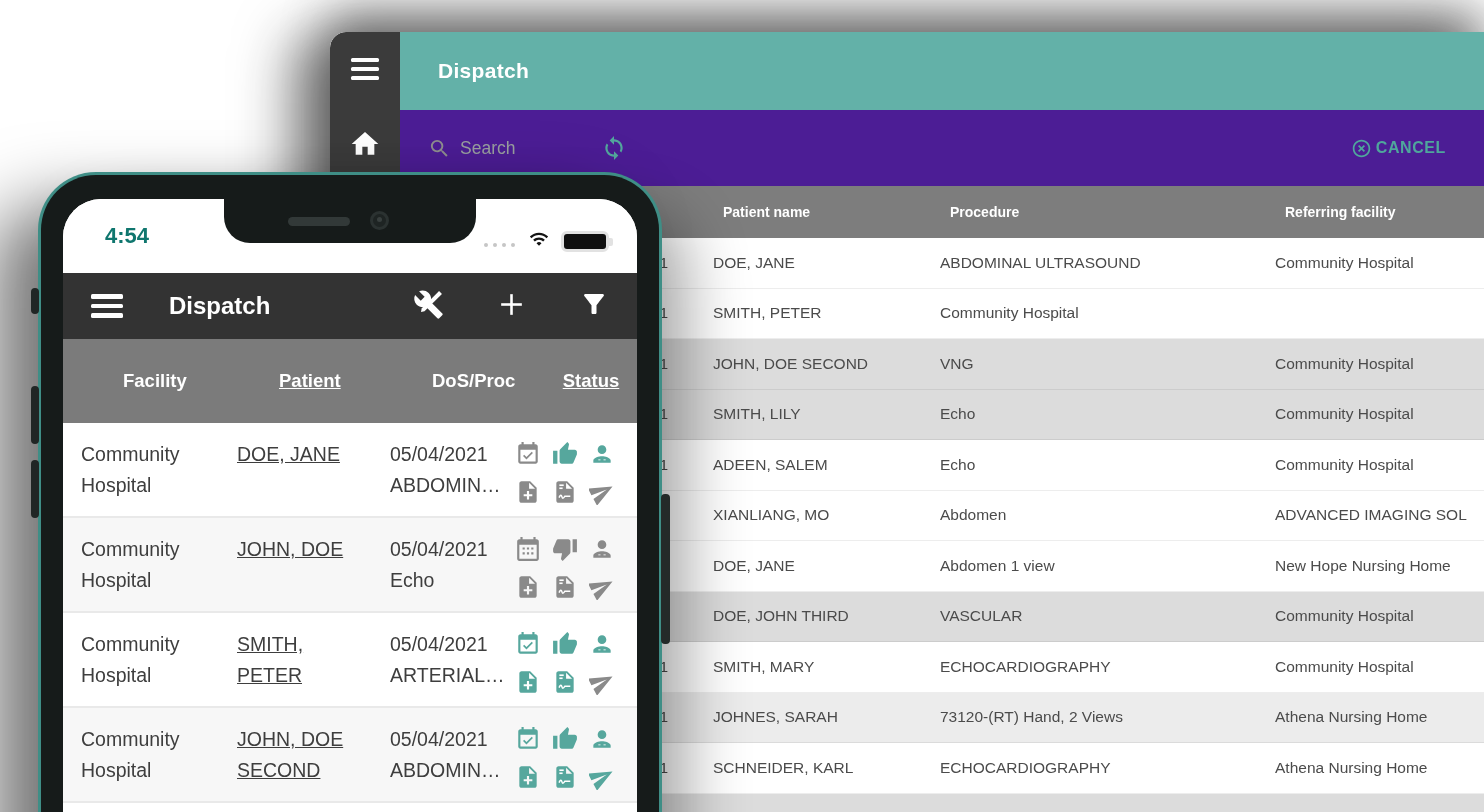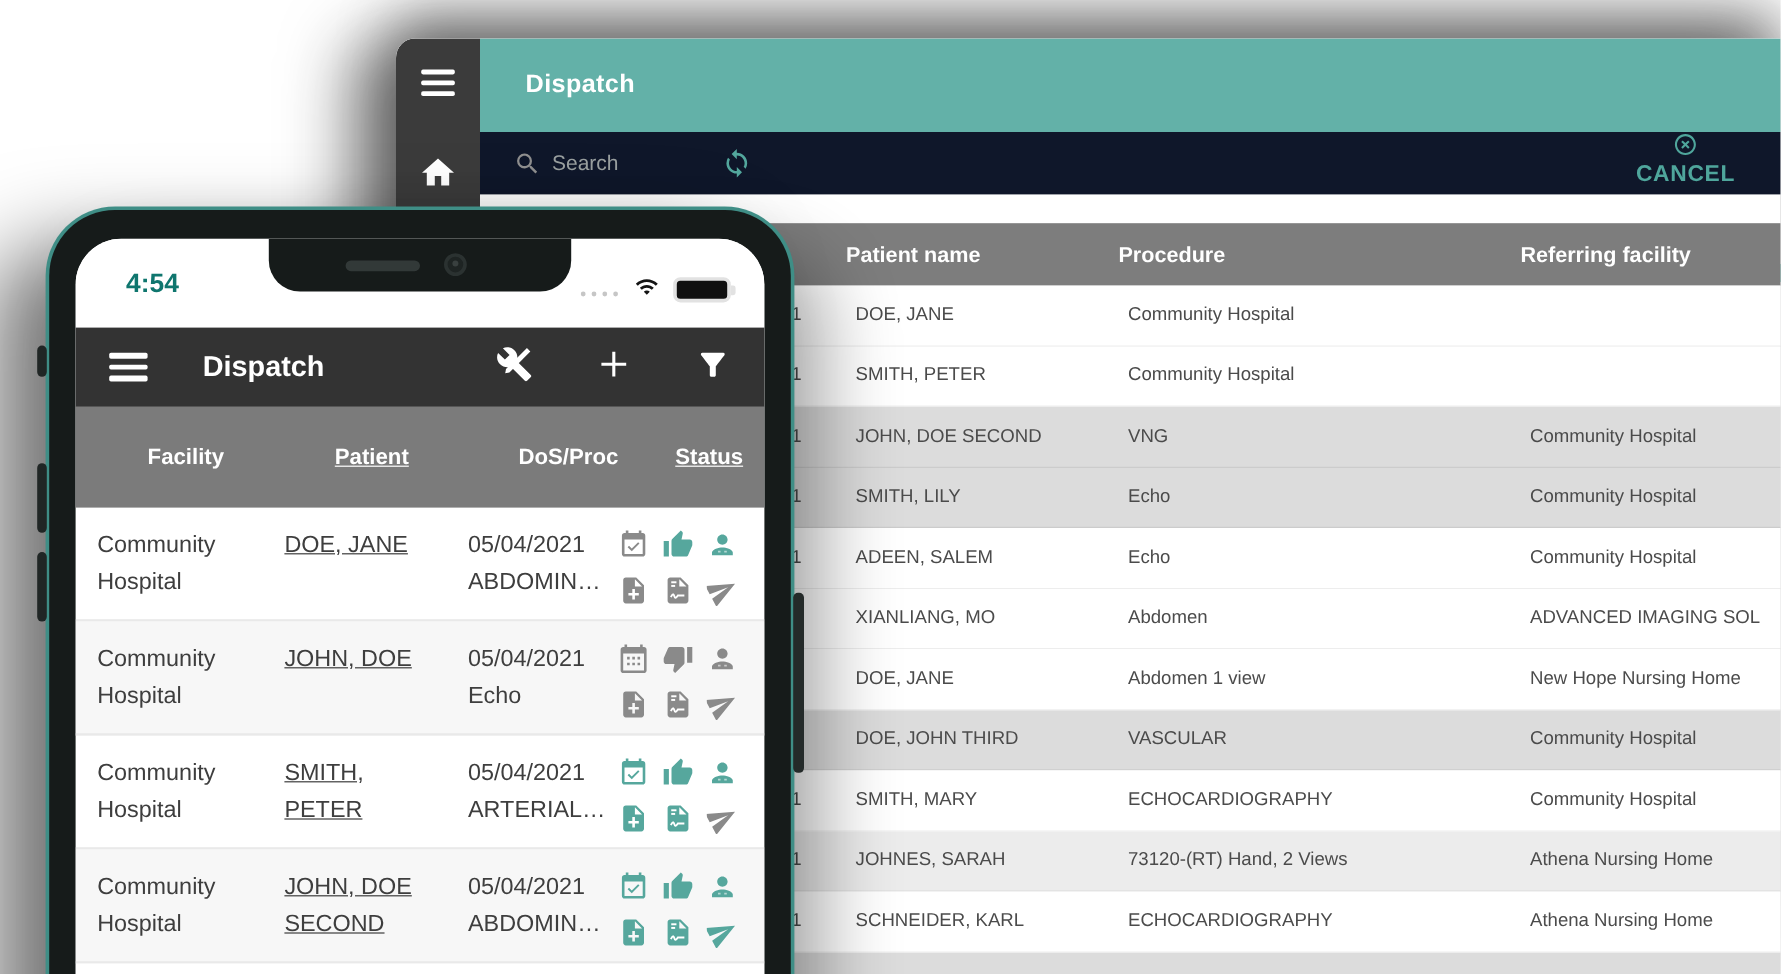--- a/index.html
+++ b/index.html
@@ -10,29 +10,29 @@
   .dt-window{position:absolute;left:330px;top:32px;width:1154px;height:800px;background:#fff;
              border-top-left-radius:16px;overflow:hidden;
              box-shadow:-30px 10px 55px 8px rgba(25,25,25,.55), 0 -22px 48px rgba(25,25,25,.45);}
   .dt-sidebar{position:absolute;left:0;top:0;width:70px;height:100%;background:#3b3b3b;border-top-left-radius:16px;}
   .burger{display:flex;flex-direction:column;gap:5px;width:28px;}
   .burger span{display:block;height:4px;background:#fff;border-radius:1.5px;}
   .dt-burger{position:absolute;left:21px;top:26px;}
   .dt-home{position:absolute;left:19px;top:96px;width:32px;height:32px;}
   .dt-header{position:absolute;left:70px;top:0;right:0;height:78px;background:#63b1a8;}
   .dt-title{position:absolute;left:38px;top:0;line-height:78px;color:#fff;font-size:21px;font-weight:bold;letter-spacing:.3px;}
-  .dt-toolbar{position:absolute;left:70px;top:78px;right:0;height:52px;background:#0f172a;display:flex;}
+  .dt-toolbar{position:absolute;left:70px;top:78px;right:0;height:76px;background:#4c1d95;display:flex;align-items:center;}
   .dt-search{display:flex;align-items:center;margin-left:28px;}
   .dt-search .ph{margin-left:9px;font-size:17.5px;color:#9aa0a0;}
   .dt-sync{margin-left:86px;display:flex;align-items:center;}
   .dt-cancel{margin-left:auto;margin-right:38px;display:flex;align-items:center;gap:4px;
-             color:#4fa69c;font-weight:bold;font-size:19px;letter-spacing:.6px;cursor:pointer;flex-direction:column;}
+             color:#4fa69c;font-weight:bold;font-size:16px;letter-spacing:.6px;cursor:pointer;}
   .edge-frag{position:absolute;right:0;top:110px;width:5px;height:15px;background:#4fa69c;}
-  .dt-thead{position:absolute;left:62px;top:154px;right:0;height:52px;background:#7d7d7d;
-            display:flex;align-items:center;color:#fff;font-weight:bold;font-size:18px;}
+  .dt-thead{position:absolute;left:80px;top:154px;right:0;height:52px;background:#7d7d7d;
+            display:flex;align-items:center;color:#fff;font-weight:bold;font-size:14px;}
   .dt-rows{position:absolute;left:70px;top:206px;right:0;bottom:0;}
   .dt-row{display:flex;height:50.5px;align-items:center;font-size:15.5px;color:#4b4b4b;
           border-bottom:1px solid rgba(0,0,0,.07);box-sizing:border-box;}
   .dt-row.white{background:#ffffff;}
   .dt-row.gray{background:#dcdcdc;}
   .dt-row.lightgray{background:#ececec;}
   .dtc{box-sizing:border-box;white-space:nowrap;overflow:hidden;}
   .col-date{width:280px;text-align:right;padding-right:12px;}
   .col-patient{width:225px;padding-left:33px;}
   .col-proc{width:335px;padding-left:35px;}
@@ -125,20 +125,21 @@
     <div class="dt-thead">
       <div class="dtc col-date"></div>
       <div class="dtc col-patient">Patient name</div>
       <div class="dtc col-proc">Procedure</div>
       <div class="dtc col-fac">Referring facility</div>
     </div>
     <div class="dt-rows">
         <div class="dt-row white">
           <div class="dtc col-date">1</div>
           <div class="dtc col-patient">DOE, JANE</div>
+          <div class="dtc col-proc">ABDOMINAL ULTRASOUND</div>
           <div class="dtc col-fac">Community Hospital</div>
         </div>
         <div class="dt-row white">
           <div class="dtc col-date">1</div>
           <div class="dtc col-patient">SMITH, PETER</div>
           <div class="dtc col-fac">Community Hospital</div>
         </div>
         <div class="dt-row gray">
           <div class="dtc col-date">1</div>
           <div class="dtc col-patient">JOHN, DOE SECOND</div>

